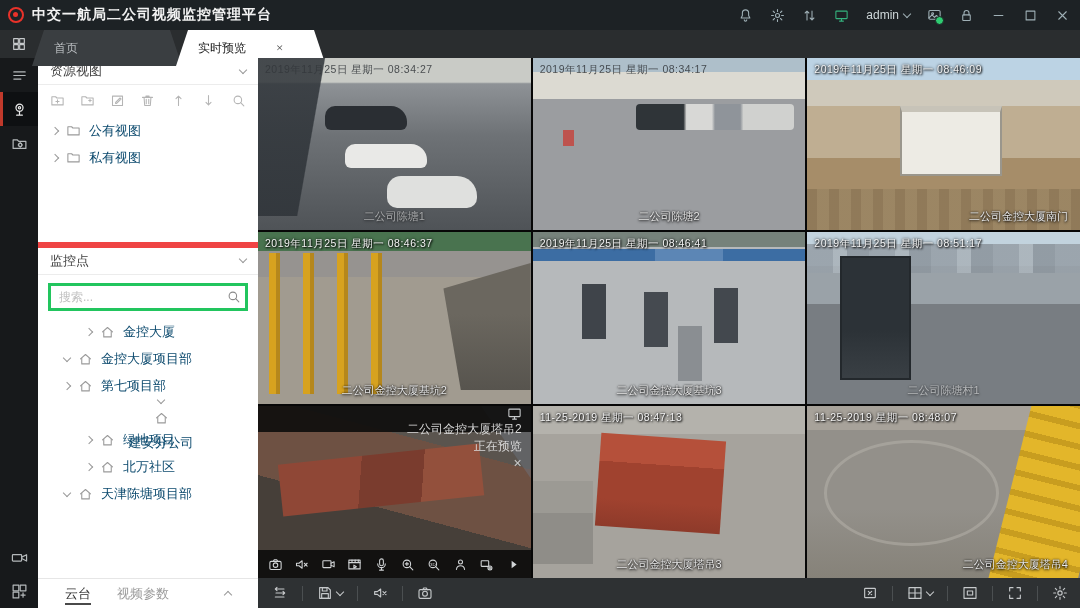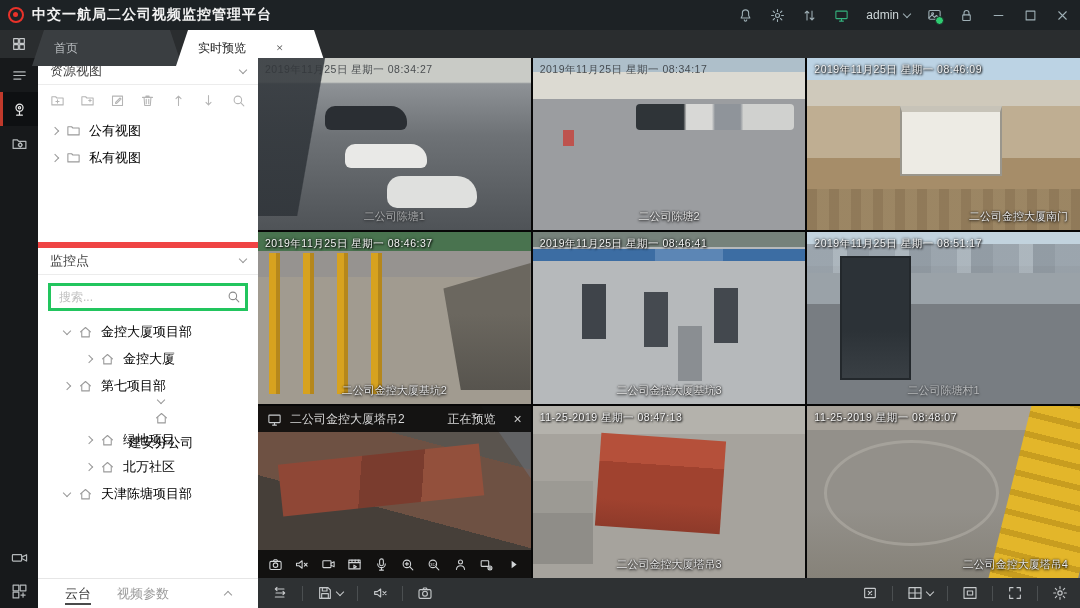--- a/index.html
+++ b/index.html
@@ -37,21 +37,21 @@
   .strip .s-item .ic { width:17px; height:17px; }
   .strip .s-item.active { background:#0e1012; color:#ececec; box-shadow:inset 3px 0 0 #c0392b; }
   .strip .spacer { flex:1; }
 
   
   .panel { width:220px; background:#fff; display:flex; flex-direction:column; flex:0 0 220px; overflow:hidden; }
   .sec-header { height:27px; flex:0 0 27px; display:flex; align-items:center; justify-content:space-between; padding:0 12px; font-size:13px; color:#404040; border-bottom:1px solid #ececec; }
   .res-toolbar { height:30px; flex:0 0 30px; display:flex; align-items:center; justify-content:space-between; padding:0 12px; color:#b5b5b5; }
   .res-toolbar .ic { width:15px; height:15px; cursor:pointer; }
   .tree { padding-top:2px; }
-  .t-row { height:27px; display:flex; align-items:center; gap:8px; font-size:13px; color:#000000; cursor:pointer; }
+  .t-row { height:27px; display:flex; align-items:center; gap:8px; font-size:13px; color:#0c4a6e; cursor:pointer; }
   .t-row .ic { width:15px; height:15px; color:#9a9a9a; flex:0 0 15px; }
   .chev { display:inline-block; width:6px; height:6px; border-right:1.5px solid #999; border-bottom:1.5px solid #999; flex:0 0 6px; }
   .chev.right { transform:rotate(-45deg); }
   .chev.down  { transform:rotate(45deg); margin-top:-3px; }
   .chev.up    { transform:rotate(-135deg); margin-top:3px; }
   .panel .flex-gap { flex:1; }
   .mon-header { border-top:6px solid #ef4444; height:33px; flex:0 0 33px; }
   .search-wrap { margin:8px 10px 6px; position:relative; flex:0 0 28px; }
   .search-wrap input { width:100%; height:28px; border:3px solid #22c55e; font-size:12px; padding:0 28px 0 8px; color:#333; outline:none; }
   .search-wrap input::placeholder { color:#c0c0c0; }
@@ -65,21 +65,21 @@
   
   .content { flex:1; position:relative; background:#000; min-width:0; }
   #video-grid { position:absolute; left:0; right:0; top:0; bottom:30px; display:grid; grid-template-columns:repeat(3,1fr); grid-template-rows:repeat(3,1fr); gap:2px; background:#070707; }
   .cell { position:relative; overflow:hidden; cursor:pointer; }
   .cell::before, .cell::after { z-index:1; }
   .ts { position:absolute; z-index:3; top:5px; left:7px; font-size:10.5px; letter-spacing:.5px; color:#f2f2f2; text-shadow:0 0 3px #000,1px 1px 2px #000; white-space:nowrap; }
   .ts.dark { color:#33373b; text-shadow:none; opacity:.85; }
   .cap { position:absolute; z-index:3; bottom:6px; left:0; right:0; text-align:center; font-size:11px; color:#e8e8e8; text-shadow:0 1px 3px #000,0 0 2px #000; }
   .cap.right { text-align:right; padding-right:12px; }
   .cap.faint { opacity:.55; }
-  .cell-head { position:absolute; z-index:4; top:0; left:0; right:0; height:26px; background:rgba(10,10,10,.88); display:flex; align-items:center; gap:8px; padding:0 9px; color:#d8d8d8; font-size:12px; }
+  .cell-head { position:absolute; z-index:4; top:0; left:0; right:0; height:26px; background:rgba(10,10,10,.88); display:flex; align-items:flex-end; padding:0 9px; color:#d8d8d8; font-size:12px;flex-direction:column; }
   .cell-head .ic { width:15px; height:15px; color:#c9ccce; }
   .cell-head .status { margin-left:auto; }
   .cell-head .x { font-size:14px; color:#c9c9c9; margin-left:10px; cursor:pointer; }
   .cell-bar { position:absolute; z-index:4; bottom:0; left:0; right:0; height:28px; background:rgba(8,8,8,.84); display:flex; align-items:center; justify-content:space-around; padding:0 4px; color:#d2d5d7; }
   .cell-bar .ic { width:15px; height:15px; cursor:pointer; }
 
   
   .s1{background:linear-gradient(180deg,#c9cbc6 0%,#c9cbc6 14%,#8e9296 15%,#6e7276 45%,#4f5357 100%);}
   .s1::before{content:"";position:absolute;left:0;top:0;width:34%;height:92%;background:linear-gradient(100deg,#2e3338 0 55%,transparent 56%);opacity:.85;}
   .s1::after{content:"";position:absolute;width:30%;height:14%;left:32%;top:50%;background:#e9e9e7;border-radius:10px 16px 6px 6px;box-shadow:46px 36px 0 4px #dfe0de,-20px -38px 0 0 #2a2e33;}
@@ -338,39 +338,39 @@
       <div class="search-wrap">
         <input type="text" placeholder="搜索..." style="">
         <span class="ic" id="search-ic">
             <svg viewBox="0 0 24 24" fill="none" stroke="currentColor" stroke-width="1.7" stroke-linecap="round" stroke-linejoin="round">
               <circle cx="11" cy="11" r="6"></circle>
               <path d="M15.5 15.5L20.5 20.5"></path>
             </svg>
           </span>
       </div>
       <div class="tree" id="mon-tree" style="flex:1 1 auto;overflow:hidden;">
+          <div class="t-row" style="padding-left: 48px;">
+            <span class="chev right"></span>
+            <span class="ic">
+              <svg viewBox="0 0 24 24" fill="none" stroke="currentColor" stroke-width="1.7" stroke-linecap="round" stroke-linejoin="round">
+                <path d="M4 11l8-7 8 7"></path>
+                <path d="M6 10v9h12v-9"></path>
+              </svg>
+            </span>
+            <span>金控大厦</span>
+          </div>
           <div class="t-row" style="padding-left: 26px;">
             <span class="chev down"></span>
             <span class="ic">
               <svg viewBox="0 0 24 24" fill="none" stroke="currentColor" stroke-width="1.7" stroke-linecap="round" stroke-linejoin="round">
                 <path d="M4 11l8-7 8 7"></path>
                 <path d="M6 10v9h12v-9"></path>
               </svg>
             </span>
             <span>金控大厦项目部</span>
-          </div>
-          <div class="t-row" style="padding-left: 48px;">
-            <span class="chev right"></span>
-            <span class="ic">
-              <svg viewBox="0 0 24 24" fill="none" stroke="currentColor" stroke-width="1.7" stroke-linecap="round" stroke-linejoin="round">
-                <path d="M4 11l8-7 8 7"></path>
-                <path d="M6 10v9h12v-9"></path>
-              </svg>
-            </span>
-            <span>金控大厦</span>
           </div>
           <div class="t-row" style="padding-left: 26px;">
             <span class="chev right"></span>
             <span class="ic">
               <svg viewBox="0 0 24 24" fill="none" stroke="currentColor" stroke-width="1.7" stroke-linecap="round" stroke-linejoin="round">
                 <path d="M4 11l8-7 8 7"></path>
                 <path d="M6 10v9h12v-9"></path>
               </svg>
             </span>
             <span>第七项目部</span>

